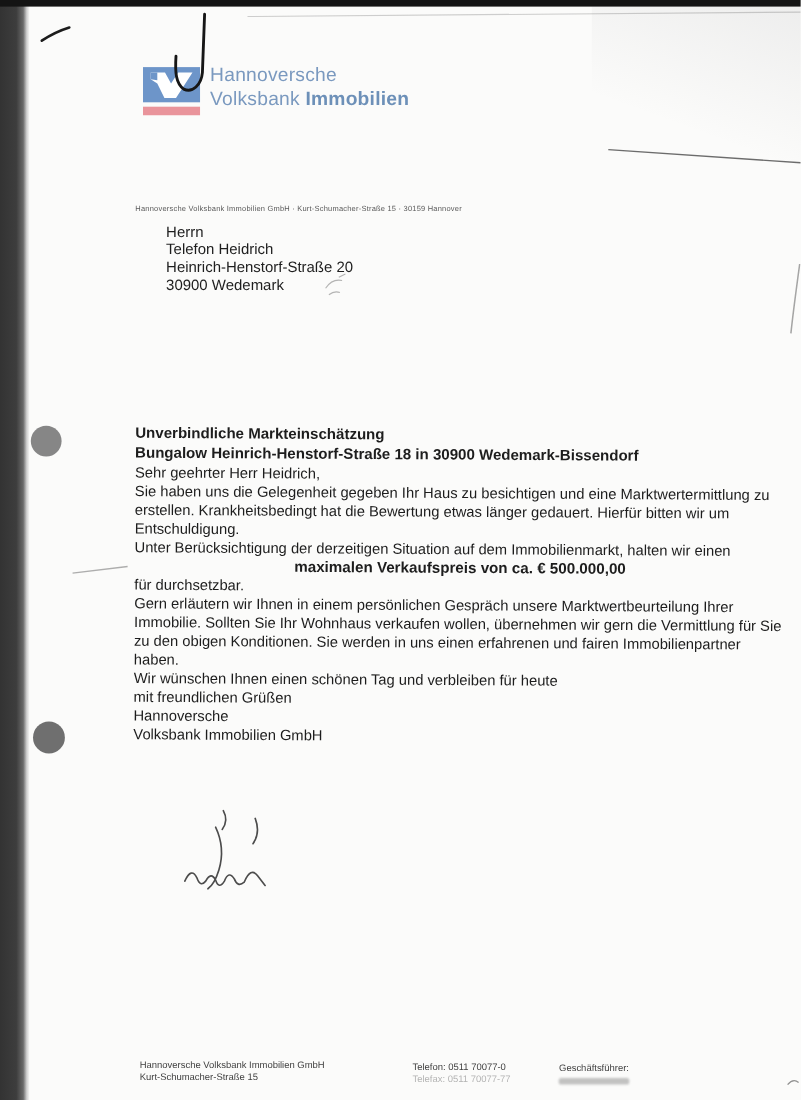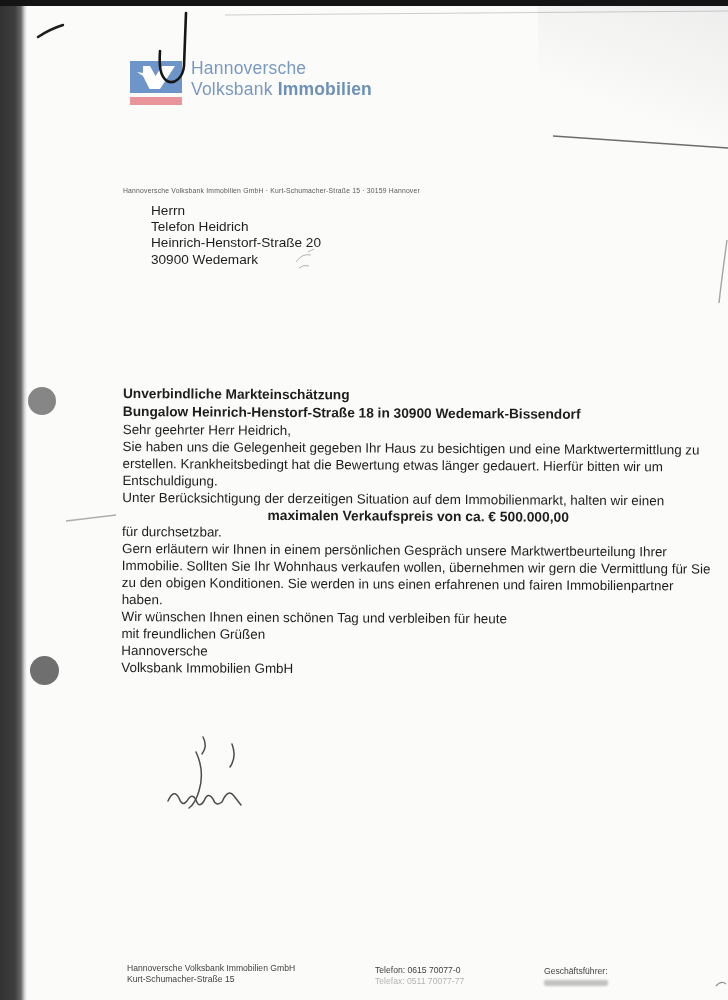--- a/index.html
+++ b/index.html
@@ -42,21 +42,21 @@
   .para4{margin-top:13px;}
   .para5{margin-top:12px;}
   .closing{margin-top:9px;}
   .sig-company{margin-top:13px;}
   .signature-svg{position:absolute;left:0;top:0;z-index:4;}
 
   
   .footer{position:absolute;left:0;top:963px;width:728px;z-index:3;font-size:8.6px;color:#3f3f3f;line-height:11px;}
   .footer .col1{position:absolute;left:127px;top:0;}
   .footer .col2{position:absolute;left:375px;top:2px;}
-  .footer .col3{position:absolute;left:544px;top:3px;}
+  .footer .col3{position:absolute;left:508px;top:3px;text-align:center;}
   .footer .faded{color:#9b9b9b;opacity:.75;}
   .smudge{width:64px;height:6px;margin-top:3px;background:rgba(125,125,125,0.45);filter:blur(1px);border-radius:2px;}
 </style>
 </head>
 <body>
 
 <div class="scan-top-bar"></div>
 <div class="scan-left-band"></div>
 <div class="scan-corner-tint"></div>
 <div class="hole-punch one"></div>
@@ -122,20 +122,20 @@
   <path d="M296,262 q6,-9 15,-7 M299,268 q5,-4 10,-2 M308,252 l6,-3" stroke="rgba(110,110,110,0.5)" stroke-width="1" fill="none"></path>
   <path d="M716,986 q5,-6 10,-2" stroke="rgba(100,100,100,0.7)" stroke-width="1.2" fill="none"></path>
 </svg>
 
 <div class="footer">
   <div class="col1">
     <div>Hannoversche Volksbank Immobilien GmbH</div>
     <div>Kurt-Schumacher-Straße 15</div>
   </div>
   <div class="col2">
-    <div>Telefon: 0615 70077-0</div>
+    <div>Telefon: 0511 70077-0</div>
     <div class="faded">Telefax: 0511 70077-77</div>
   </div>
   <div class="col3">
     <div>Geschäftsführer:</div>
     <div class="smudge"></div>
   </div>
 </div>
 
 </body></html>

